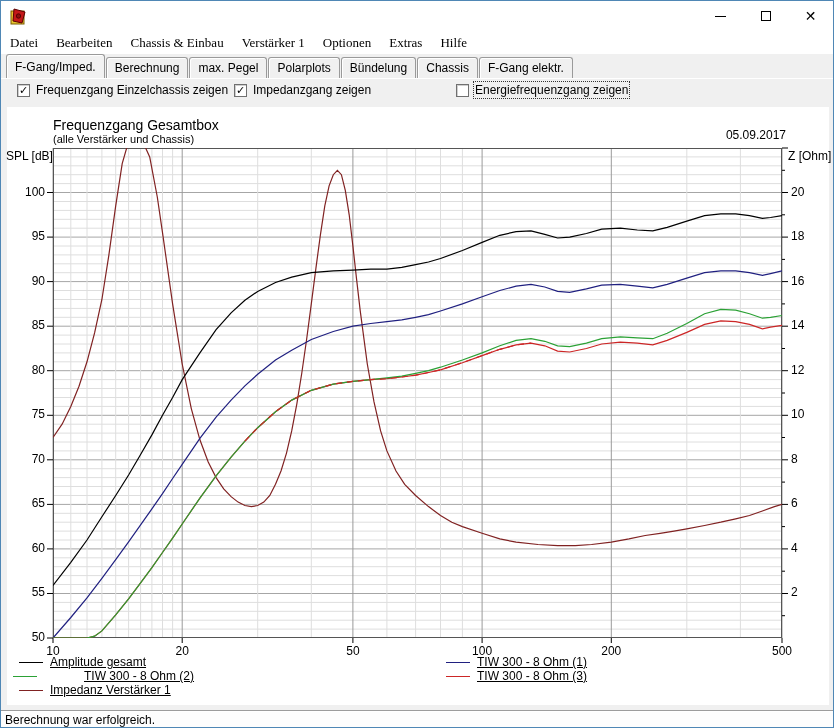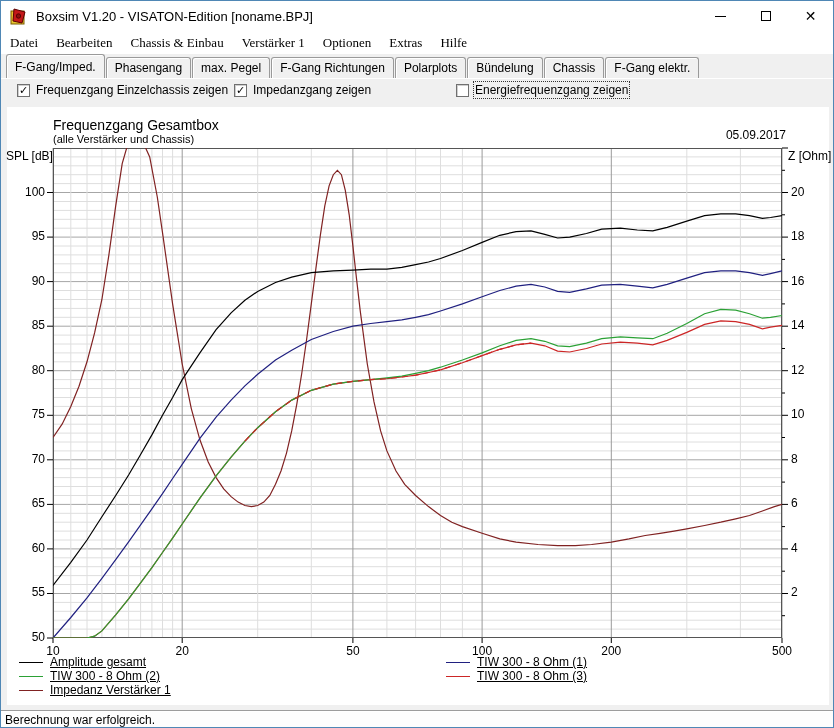--- a/index.html
+++ b/index.html
@@ -54,21 +54,20 @@
 <body>
 
 <div class="window">
 
   <div class="title-bar">
     <svg class="app-icon" viewBox="0 0 17 17">
       <rect x="1" y="3" width="13" height="13" fill="#e8c530" stroke="#7a5c00" stroke-width="1"></rect>
       <path d="M4 1 L15 4 L12 15 L3 13 Z" fill="#c41818" stroke="#5c0000" stroke-width="1"></path>
       <circle cx="8.5" cy="8" r="2.2" fill="#8c0e0e" stroke="#400000" stroke-width="0.8"></circle>
     </svg>
-    <span class="win-title">Boxsim V1.20 - VISATON-Edition [noname.BPJ]</span>
     <div class="caption-btns">
       <div class="cap-btn">
           <span class="min-glyph"></span>
         </div>
       <div class="cap-btn">
           <span class="max-glyph"></span>
         </div>
       <div class="cap-btn">
           <span class="close-glyph">✕</span>
         </div>
@@ -80,23 +79,22 @@
       <div class="menu-item">Bearbeiten</div>
       <div class="menu-item">Chassis &amp; Einbau</div>
       <div class="menu-item">Verstärker 1</div>
       <div class="menu-item">Optionen</div>
       <div class="menu-item">Extras</div>
       <div class="menu-item">Hilfe</div>
     </div>
 
   <div class="tab-bar" id="tab-bar">
       <div class="tab active">F-Gang/Imped.</div>
-      <div class="tab">Phasengang</div>
+      <div class="tab">Berechnung</div>
       <div class="tab">max. Pegel</div>
-      <div class="tab">F-Gang Richtungen</div>
       <div class="tab">Polarplots</div>
       <div class="tab">Bündelung</div>
       <div class="tab">Chassis</div>
       <div class="tab">F-Gang elektr.</div>
     </div>
   <div class="tab-page"></div>
 
   <div class="checkbox-row" id="checkbox-row">
       <div class="cb" style="left: 16px;">
         <span class="box">✓</span>
@@ -274,21 +272,21 @@
       <div class="tick-label xb" style="left: 32px; top: 643px; width: 40px;">10</div>
       <div class="tick-label xb" style="left: 161.167px; top: 643px; width: 40px;">20</div>
       <div class="tick-label xb" style="left: 331.916px; top: 643px; width: 40px;">50</div>
       <div class="tick-label xb" style="left: 461.084px; top: 643px; width: 40px;">100</div>
       <div class="tick-label xb" style="left: 590.251px; top: 643px; width: 40px;">200</div>
       <div class="tick-label xb" style="left: 761px; top: 643px; width: 40px;">500</div>
       <div class="legend-item" style="left: 18px; top: 654px;">
         <span class="swatch" style="background: rgb(0, 0, 0);"></span>
         <span>Amplitude gesamt</span>
       </div>
-      <div class="legend-item" style="left: 18px; top: 668px;">
+      <div class="legend-item" style="left: 12px; top: 668px; gap: 40px;">
         <span class="swatch" style="background: rgb(43, 161, 53);"></span>
         <span>TIW 300 - 8 Ohm (2)</span>
       </div>
       <div class="legend-item" style="left: 18px; top: 682px;">
         <span class="swatch" style="background: rgb(128, 34, 34);"></span>
         <span>Impedanz Verstärker 1</span>
       </div>
       <div class="legend-item" style="left: 445px; top: 654px;">
         <span class="swatch" style="background: rgb(32, 32, 128);"></span>
         <span>TIW 300 - 8 Ohm (1)</span>

